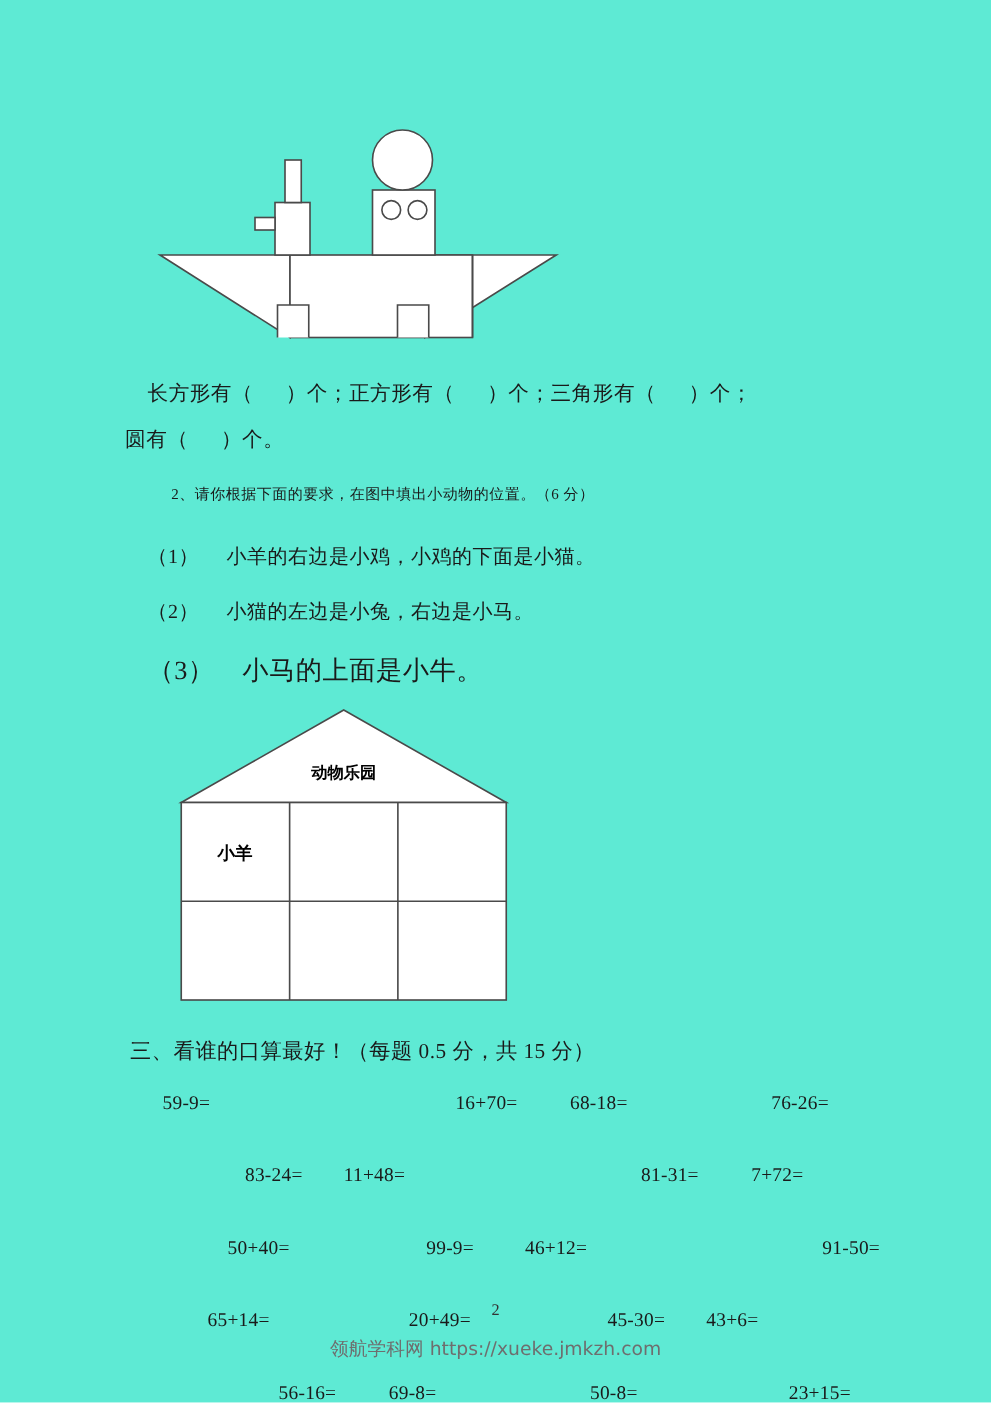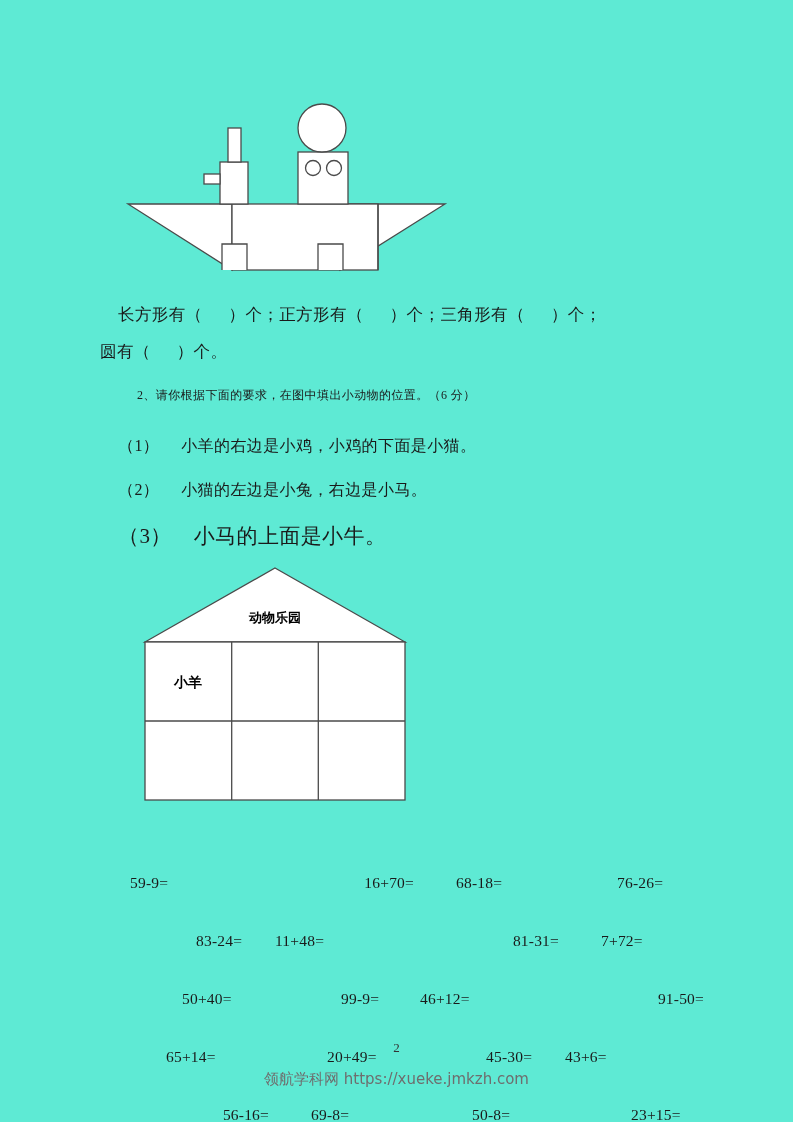--- a/index.html
+++ b/index.html
@@ -187,20 +187,21 @@
       <text class="house-label" x="135" y="62" text-anchor="middle">动物乐园</text>
       <text class="cell-label" x="48" y="127" text-anchor="middle">小羊</text>
       <text class="cell-label" x="135" y="127" text-anchor="middle"></text>
       <text class="cell-label" x="221" y="127" text-anchor="middle"></text>
       <text class="cell-label" x="48" y="206" text-anchor="middle"></text>
       <text class="cell-label" x="135" y="206" text-anchor="middle"></text>
       <text class="cell-label" x="221" y="206" text-anchor="middle"></text>
     </svg>
   </div>
 
+  <div class="q-line sec-3">三、看谁的口算最好！（每题 0.5 分，共 15 分）</div>
 
   <div class="calc-grid">
     <div class="calc-cell c0">59-9=</div>
     <div class="calc-cell c1">16+70=</div>
     <div class="calc-cell c2">68-18=</div>
     <div class="calc-cell c3">76-26=</div>
     <div class="calc-cell c4">83-24=</div>
 
     <div class="calc-cell c0">11+48=</div>
     <div class="calc-cell c1">81-31=</div>

